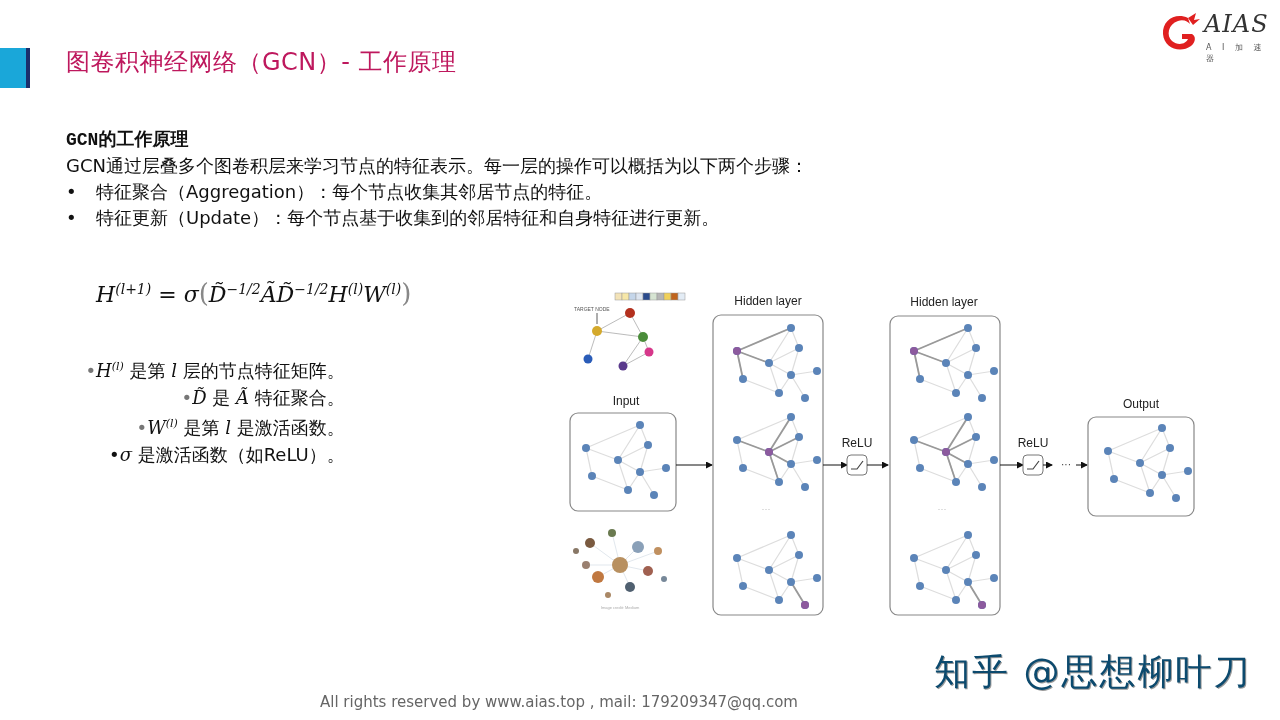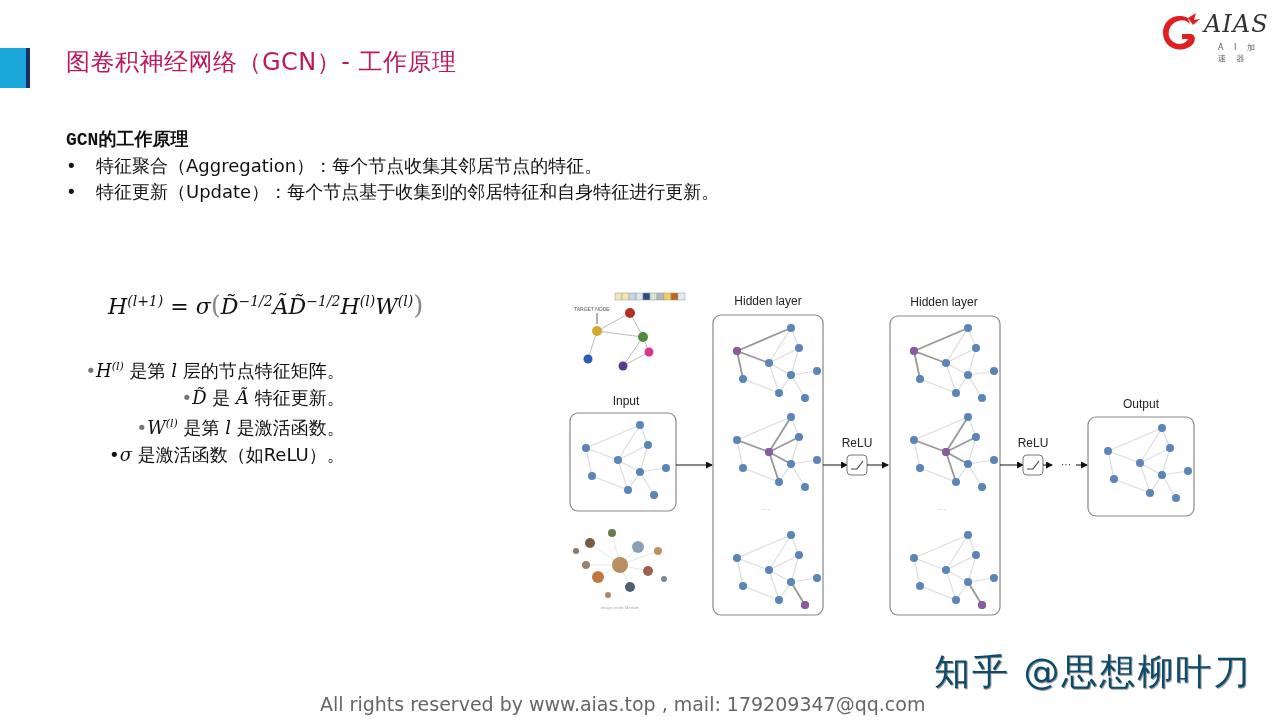--- a/index.html
+++ b/index.html
@@ -3,68 +3,69 @@
 <meta charset="utf-8">
 <style>
   html, body { margin:0; padding:0; }
   body { width:1280px; height:720px; background:#ffffff; position:relative; overflow:hidden;
          font-family:"DejaVu Sans","Liberation Sans",sans-serif; color:#111; }
   .accent-bar { position:absolute; left:0; top:48px; width:30px; height:40px; background:#1aa7d9; }
   .accent-bar .edge { position:absolute; right:0; top:0; width:4px; height:40px; background:#1b2e6b; }
   .page-title { position:absolute; left:66px; top:46px; font-size:24px; color:#be185d; letter-spacing:0.5px; white-space:nowrap;text-align:right; }
   .logo { position:absolute; left:1158px; top:8px; width:115px; height:48px; }
   .logo .brand { position:absolute; left:46px; top:2px; font-family:"DejaVu Serif","Liberation Serif",serif; font-style:italic; font-size:24px; color:#333; letter-spacing:1px; }
-  .logo .sub { position:absolute; left:48px; top:34px; font-size:8px; color:#555; letter-spacing:4px;margin-left:12px; }
+  .logo .sub { position:absolute; left:48px; top:34px; font-size:8px; color:#555; letter-spacing:4px; }
   .section { position:absolute; left:66px; top:127px; font-size:18px; line-height:26px; color:#111; }
   .section .heading { font-weight:bold;font-family:Liberation Mono, monospace; }
   .section .para { white-space:nowrap; }
   .bullet-row { white-space:nowrap; }
   .bullet-row .dot { display:inline-block; width:30px; }
-  .formula { position:absolute; left:108px; top:278px; font-family:"DejaVu Serif","Liberation Serif",serif; font-style:italic; font-size:22px; color:#111; white-space:nowrap;margin-top:12px; }
+  .formula { position:absolute; left:96px; top:278px; font-family:"DejaVu Serif","Liberation Serif",serif; font-style:italic; font-size:22px; color:#111; white-space:nowrap; }
   .formula sup { font-size:14px; }
   .formula .paren { font-style:normal; color:#888; font-size:26px; }
   .defs { position:absolute; left:66px; top:354px; font-size:18px; line-height:26.5px; color:#111; }
   .defs .row { white-space:nowrap;text-align:right; }
   .defs .dot { display:inline-block; width:30px; color:#777; }
   .defs .math { font-family:"DejaVu Serif","Liberation Serif",serif; font-style:italic; }
   .defs sup { font-size:11px; }
   .diagram { position:absolute; left:560px; top:280px; width:650px; height:340px; }
   .watermark { position:absolute; left:934px; top:648px; font-size:36px; color:#0c4a6e; letter-spacing:2px; white-space:nowrap; text-shadow:1px 1px 0 #9a9a9a; }
-  .footer { position:absolute; left:320px; top:693px; font-size:19px; color:#666; white-space:nowrap; }
+  .footer { position:absolute; left:320px; top:693px; font-size:15px; color:#666; white-space:nowrap; }
 </style>
 </head>
 <body>
 
 <div class="accent-bar">
     <div class="edge"></div>
   </div>
 <div class="page-title">图卷积神经网络（GCN）- 工作原理</div>
 
 <div class="logo">
   <svg width="46" height="46" viewBox="0 0 46 46" style="position:absolute;left:0;top:2px;">
     <path d="M30 8 C18 2 4 10 5 24 C6 38 22 44 33 36 C38 32 38 26 34 24 L24 24 L24 29 L30 29 C28 34 20 36 14 31 C8 26 10 14 20 11 C26 9 30 12 32 14 Z" fill="#e02020"></path>
     <path d="M30 8 L38 3 L36 10 L42 9 L35 15 Z" fill="#e02020"></path>
   </svg>
   <div class="brand">AIAS</div>
   <div class="sub">A I 加 速 器</div>
 </div>
 
 <div class="section">
   <div class="heading">GCN的工作原理</div>
+  <div class="para">GCN通过层叠多个图卷积层来学习节点的特征表示。每一层的操作可以概括为以下两个步骤：</div>
   <div class="bullet-row"><span class="dot">•</span><span>特征聚合（Aggregation）：每个节点收集其邻居节点的特征。</span></div>
   <div class="bullet-row"><span class="dot">•</span><span>特征更新（Update）：每个节点基于收集到的邻居特征和自身特征进行更新。</span></div>
 </div>
 
 <div class="formula">
   <span>H</span><sup>(l+1)</sup><span> = σ</span><span class="paren">(</span><span>D̃</span><sup>−1/2</sup><span>ÃD̃</span><sup>−1/2</sup><span>H</span><sup>(l)</sup><span>W</span><sup>(l)</sup><span class="paren">)</span>
 </div>
 
 <div class="defs">
   <div class="row"><span class="dot">•</span><span class="math">H</span><sup class="math">(l)</sup><span> 是第 </span><span class="math">l</span><span> 层的节点特征矩阵。</span></div>
-  <div class="row"><span class="dot">•</span><span class="math">D̃</span><span> 是 </span><span class="math">Ã</span><span> 特征更新。</span></div>
+  <div class="row"><span class="dot">•</span><span class="math">D̃</span><span> 是 </span><span class="math">Ã</span><span> 特征聚合。</span></div>
   <div class="row"><span class="dot">•</span><span class="math">W</span><sup class="math">(l)</sup><span> 是第 </span><span class="math">l</span><span> 是激活函数。</span></div>
   <div class="row"><span class="dot" style="color:#111">•</span><span class="math">σ</span><span> 是激活函数（如ReLU）。</span></div>
 </div>
 
 <div class="diagram">
   <svg width="650" height="340" viewBox="0 0 650 340" font-family="Liberation Sans, sans-serif">
     <defs>
       <marker id="arr" markerWidth="7" markerHeight="7" refX="6" refY="3.5" orient="auto">
           <path d="M0,0 L7,3.5 L0,7 Z" fill="#111"></path>
         </marker>

